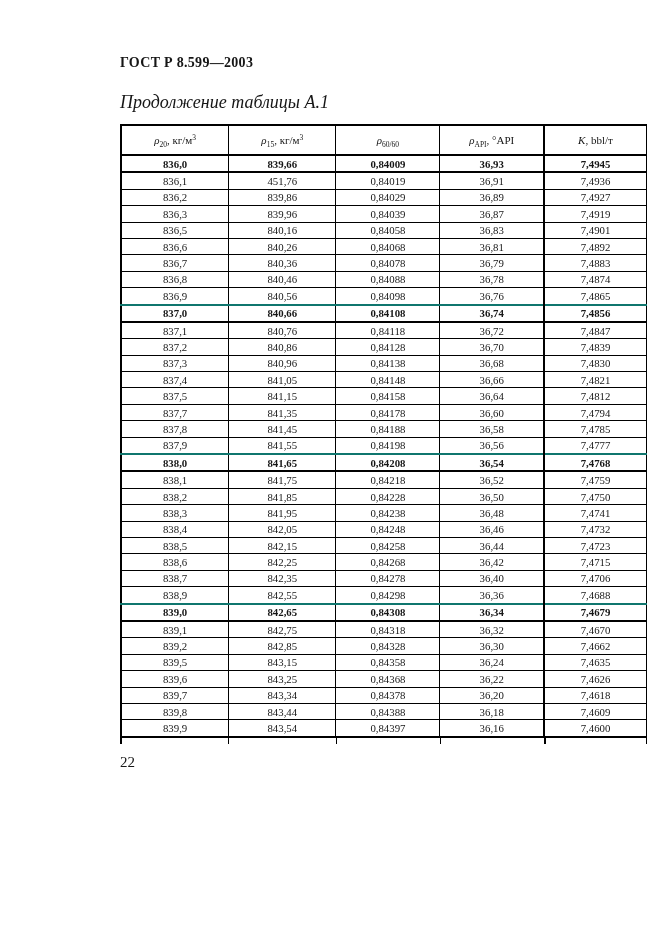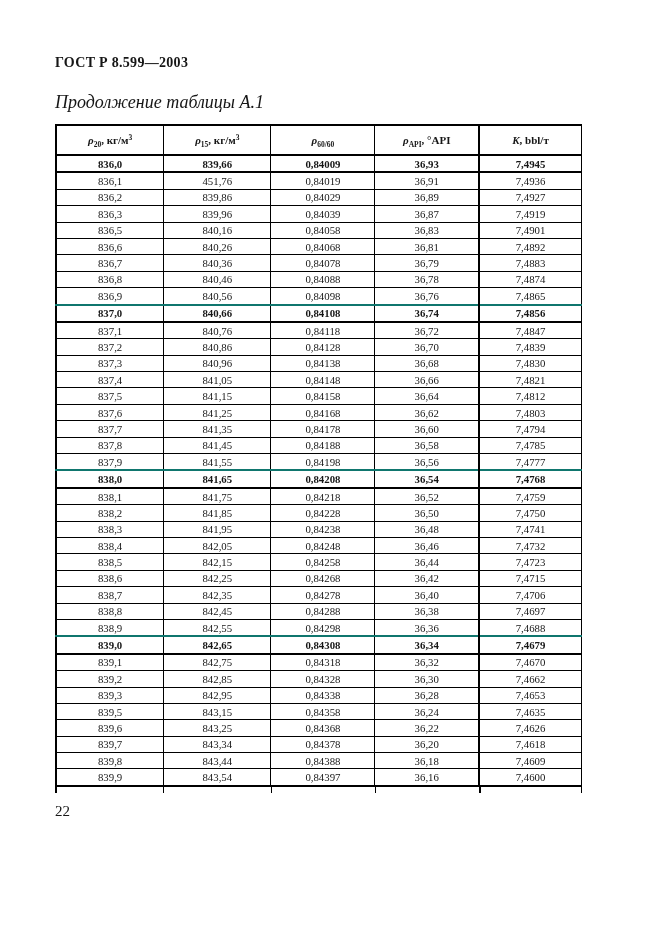--- a/index.html
+++ b/index.html
@@ -10,21 +10,21 @@
   .page {
     position: relative;
     width: 661px;
     height: 936px;
     background: #ffffff;
     font-family: "Liberation Serif", serif;
     color: #161616;
     overflow: hidden;
   }
   .content {
-    margin-left: 55px;
+    margin-left: 120px;
     width: 527px;
   }
   .doc-title {
     padding-top: 55px;
     font-size: 14px;
     font-weight: bold;
     letter-spacing: 0.3px;
   }
   .table-caption {
     margin-top: 21px;
@@ -41,21 +41,21 @@
   }
   .data-table th,
   .data-table td {
     border: 1px solid #000;
     text-align: center;
     vertical-align: middle;
     overflow: hidden;
     white-space: nowrap;
   }
   .data-table th {
-    font-weight: bold;
+    font-weight: normal;
     font-size: 11px;
     height: 26px;
     border-bottom: 2.5px solid #000;
   }
   .data-table td {
     font-size: 10.8px;
     height: 15.4px;
     padding: 0;
   }
   .data-table .col5 {
@@ -226,27 +226,20 @@
             <td class="col5">7,4821</td>
           </tr>
           <tr>
             <td>837,5</td>
             <td>841,15</td>
             <td>0,84158</td>
             <td>36,64</td>
             <td class="col5">7,4812</td>
           </tr>
           <tr>
-            <td>837,6</td>
-            <td>841,25</td>
-            <td>0,84168</td>
-            <td>36,62</td>
-            <td class="col5">7,4803</td>
-          </tr>
-          <tr>
             <td>837,7</td>
             <td>841,35</td>
             <td>0,84178</td>
             <td>36,60</td>
             <td class="col5">7,4794</td>
           </tr>
           <tr>
             <td>837,8</td>
             <td>841,45</td>
             <td>0,84188</td>
@@ -310,27 +303,20 @@
             <td class="col5">7,4715</td>
           </tr>
           <tr>
             <td>838,7</td>
             <td>842,35</td>
             <td>0,84278</td>
             <td>36,40</td>
             <td class="col5">7,4706</td>
           </tr>
           <tr>
-            <td>838,8</td>
-            <td>842,45</td>
-            <td>0,84288</td>
-            <td>36,38</td>
-            <td class="col5">7,4697</td>
-          </tr>
-          <tr>
             <td>838,9</td>
             <td>842,55</td>
             <td>0,84298</td>
             <td>36,36</td>
             <td class="col5">7,4688</td>
           </tr>
           <tr class="bold-row">
             <td>839,0</td>
             <td>842,65</td>
             <td>0,84308</td>
@@ -343,27 +329,20 @@
             <td>0,84318</td>
             <td>36,32</td>
             <td class="col5">7,4670</td>
           </tr>
           <tr>
             <td>839,2</td>
             <td>842,85</td>
             <td>0,84328</td>
             <td>36,30</td>
             <td class="col5">7,4662</td>
-          </tr>
-          <tr>
-            <td>839,3</td>
-            <td>842,95</td>
-            <td>0,84338</td>
-            <td>36,28</td>
-            <td class="col5">7,4653</td>
           </tr>
           <tr>
             <td>839,5</td>
             <td>843,15</td>
             <td>0,84358</td>
             <td>36,24</td>
             <td class="col5">7,4635</td>
           </tr>
           <tr>
             <td>839,6</td>

